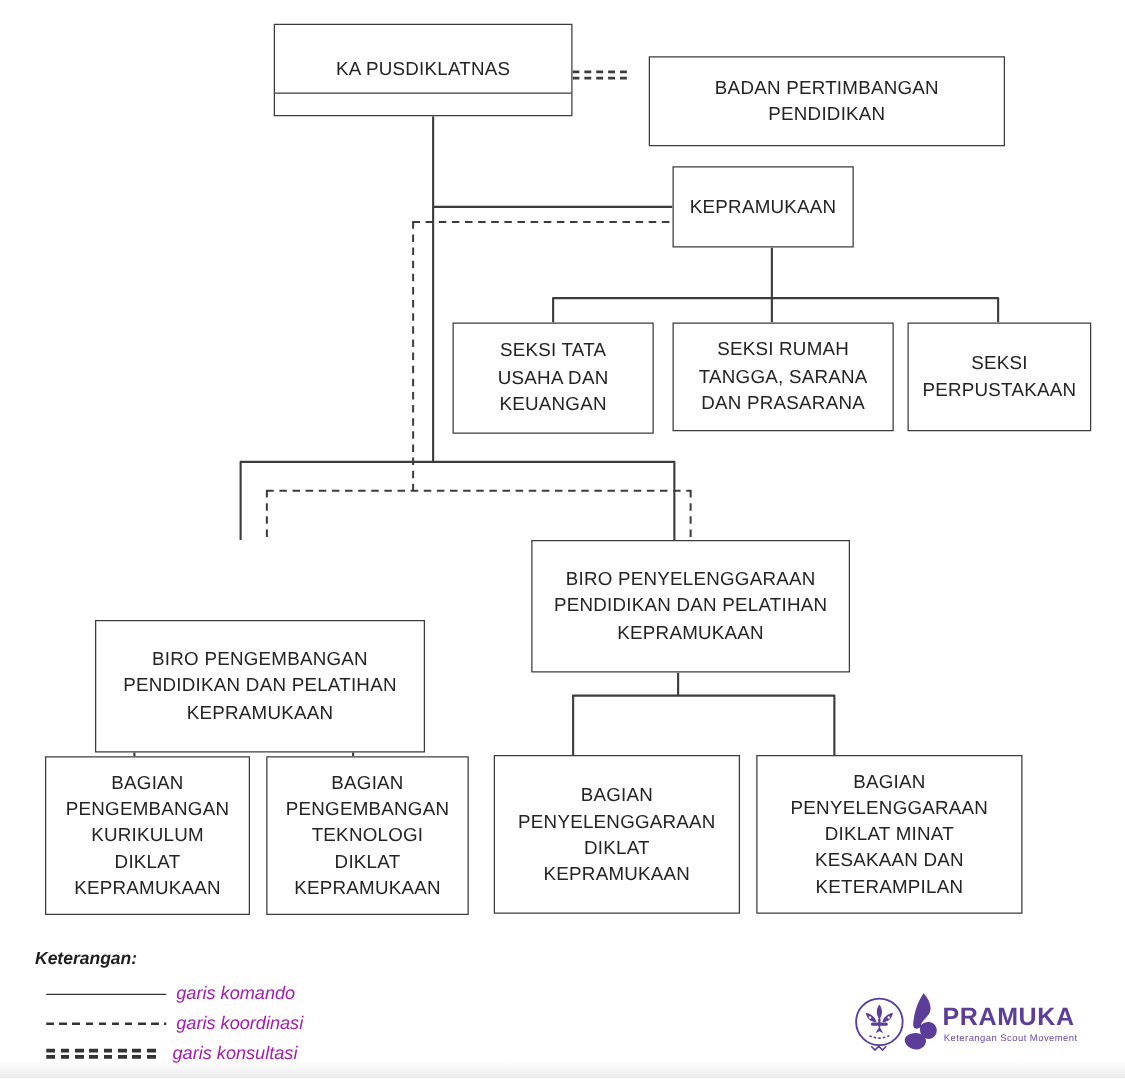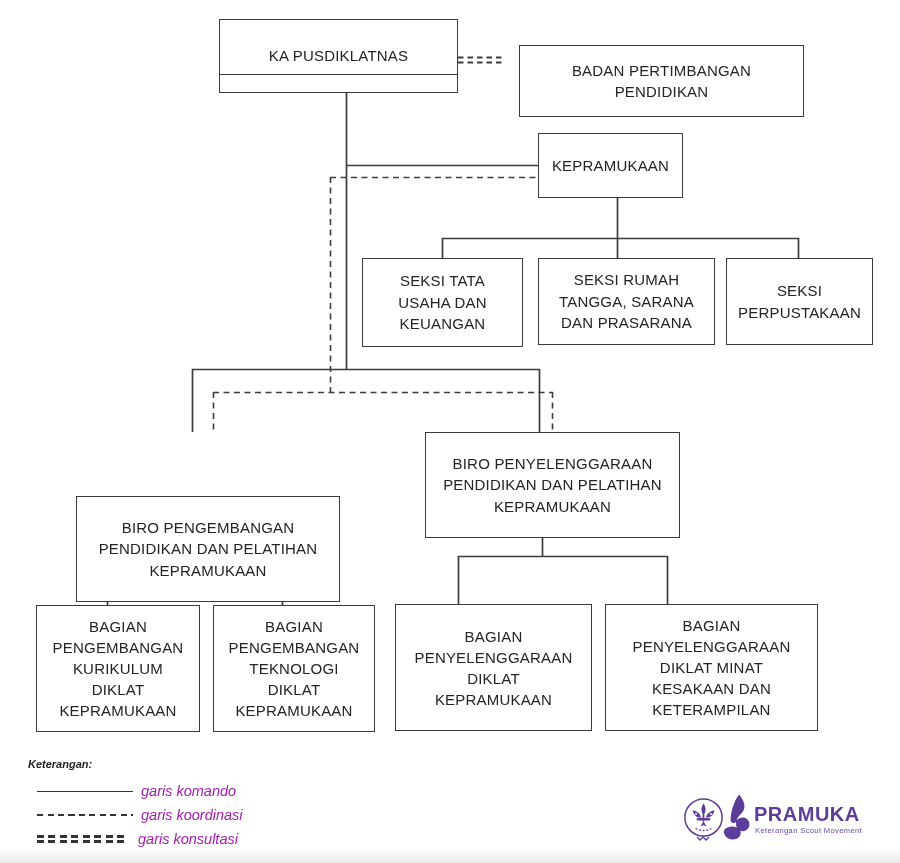--- a/index.html
+++ b/index.html
@@ -27,21 +27,21 @@
   #n-seksi3{left:726px;top:258px;width:147px;height:87px;}
   #n-biro1{left:76px;top:452px;width:264px;height:106px;margin-top:44px;}
   #n-biro2{left:425px;top:432px;width:255px;height:106px;}
   #n-bag1{left:36px;top:605px;width:164px;height:127px;line-height:21px;}
   #n-bag2{left:213px;top:605px;width:162px;height:127px;line-height:21px;}
   #n-bag3{left:395px;top:604px;width:197px;height:127px;line-height:21px;}
   #n-bag4{left:605px;top:604px;width:213px;height:127px;line-height:21px;}
 
   
   .legend{position:absolute;left:28px;top:758px;width:290px;z-index:2;color:#1e1e1e;}
-  .legend-title{font-style:italic;font-weight:600;font-size:11px;margin:0 0 9px 0;}
+  .legend-title{font-style:italic;font-weight:600;font-size:14px;margin:0 0 9px 0;}
   .legend-row{display:flex;align-items:center;height:24px;}
   .legend-sample{margin-left:9px;width:96px;flex:0 0 96px;}
   .sample-solid{height:0;border-top:1.7px solid #333333;}
   .sample-dashed{height:2.2px;background:repeating-linear-gradient(90deg,#333333 0 6px,transparent 6px 10.5px);}
   .sample-double{width:88px;flex:0 0 88px;}
   .sample-double .bar{height:2.6px;background:repeating-linear-gradient(90deg,#333333 0 7px,transparent 7px 11.5px);}
   .sample-double .bar + .bar{margin-top:2.4px;}
   .legend-label{font-style:italic;font-size:14.5px;margin-left:8px;color:#a21caf;}
 
   

